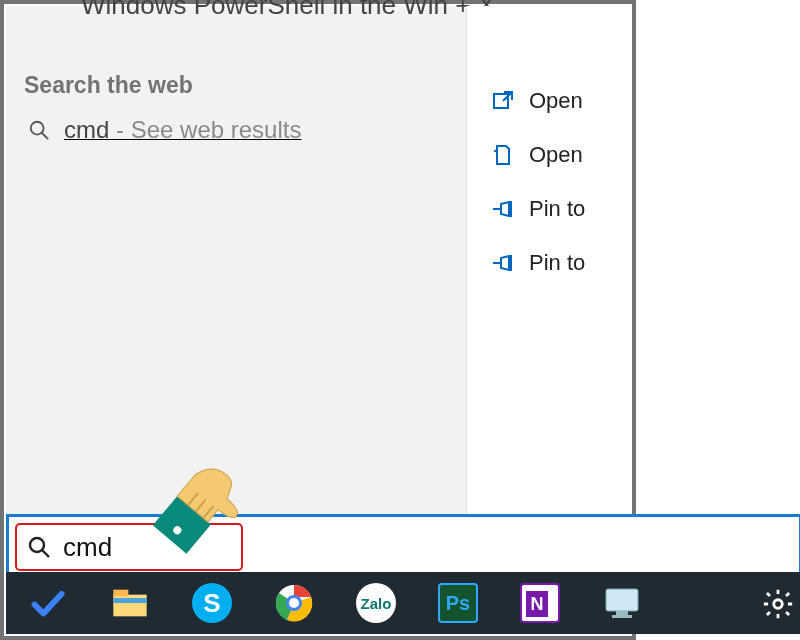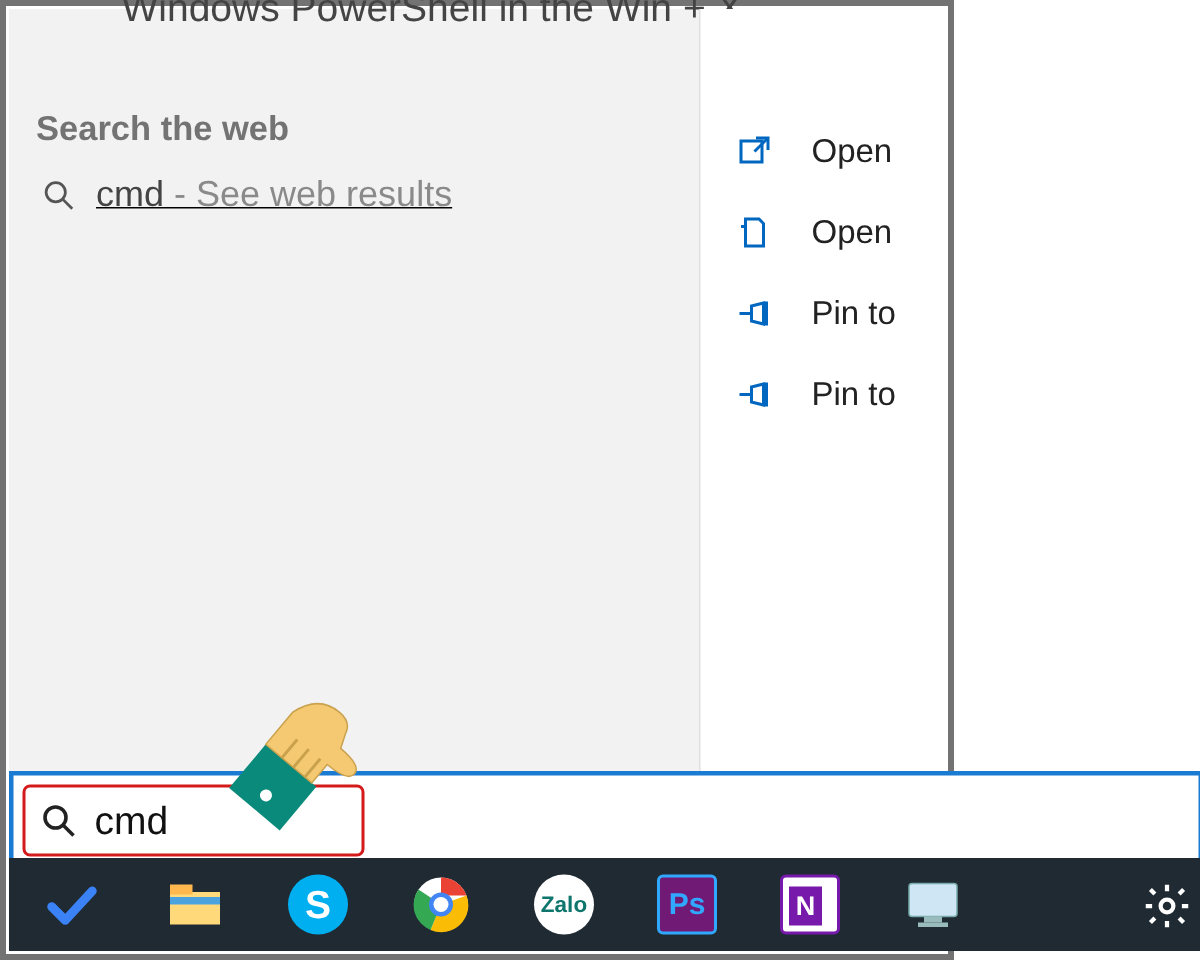--- a/index.html
+++ b/index.html
@@ -24,21 +24,21 @@
   .web-result-text { font-size: 24px; color: #444; }
   .web-result-suffix { font-size: 24px; color: #8a8a8a; }
   .web-result-chevron { position: absolute; right: 28px; top: 14px; color: #7a7a7a; }
 
   
   .context-panel {
     position: absolute; right: 2px; top: 2px; width: 164px; height: 510px; background: #fff;
     border-left: 1px solid #e0e0e0; padding-top: 68px;
   }
   .ctx-item {
-    display: flex; align-items: center; gap: 26px; height: 54px; padding-left: 24px; cursor: pointer;
+    display: flex; align-items: center; gap: 14px; height: 54px; padding-left: 24px; cursor: pointer;
     font-size: 22px; color: #222; white-space: nowrap; overflow: hidden;
   }
   .ctx-item .icn { width: 24px; height: 24px; flex: 0 0 24px; color: #0067c0; }
 
   
   .search-wrap {
     position: absolute; left: 2px; width: 796px; top: 510px; height: 64px; background: #fff;
     border: 3px solid #1a7bd3;
   }
   .search-box {
@@ -180,21 +180,21 @@
           <path d="M37 14 A18 18 0 0 1 13 37 L20 20 Z" fill="#fbbc05"></path>
           <path d="M13 37 A18 18 0 0 1 5 10 L20 20 Z" fill="#34a853"></path>
           <circle cx="20" cy="20" r="8" fill="#4285f4"></circle>
           <circle cx="20" cy="20" r="5" fill="#fff"></circle>
         </svg>
     </div>
     <div class="tb-btn">
       <div class="sq" style="background:#fff;border-radius:50%;color:#0f766e;font-size:15px;font-weight:700">Zalo</div>
     </div>
     <div class="tb-btn">
-      <div class="sq" style="background:#701a75;color:#31a8ff;font-size:20px;border:2px solid #31a8ff">Ps</div>
+      <div class="sq" style="background:#14532d;color:#31a8ff;font-size:20px;border:2px solid #31a8ff">Ps</div>
     </div>
     <div class="tb-btn">
       <div class="sq" style="background:#fff;color:#7719aa;font-size:22px;border:2px solid #7719aa;position:relative">
           <span style="position:absolute;left:4px;top:6px;background:#7719aa;color:#fff;width:22px;height:26px;display:flex;align-items:center;justify-content:center;font-size:18px">N</span>
         </div>
     </div>
     <div class="tb-btn">
       <svg viewBox="0 0 40 40" width="40" height="40">
           <rect x="4" y="6" width="32" height="22" rx="2" fill="#cfe6f5" stroke="#7aa" stroke-width="1"></rect>
           <rect x="14" y="28" width="12" height="4" fill="#9bb"></rect>

